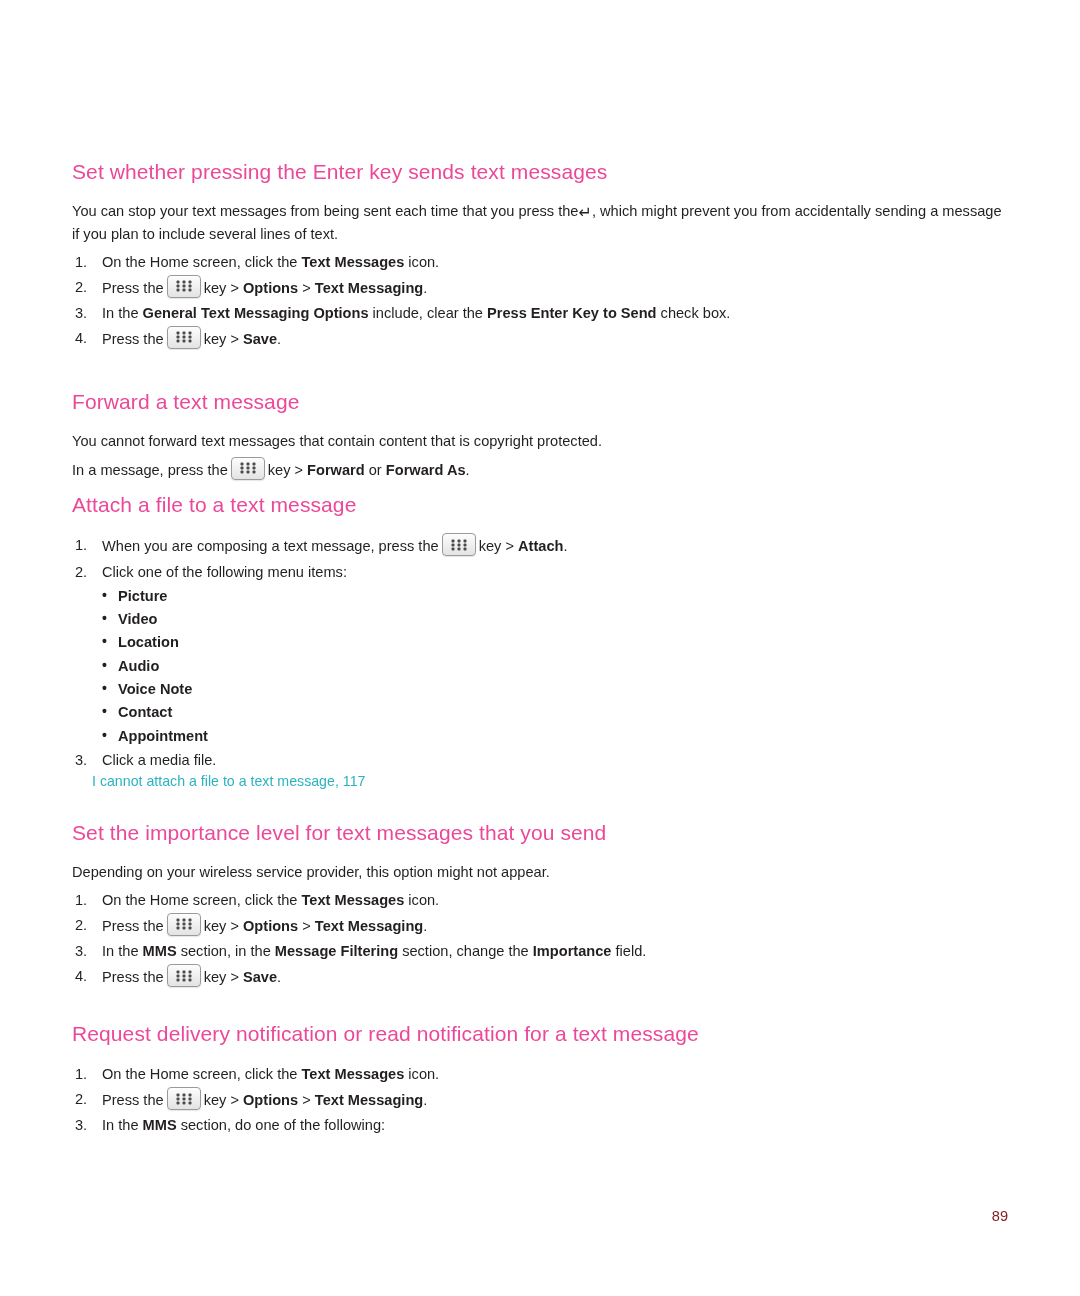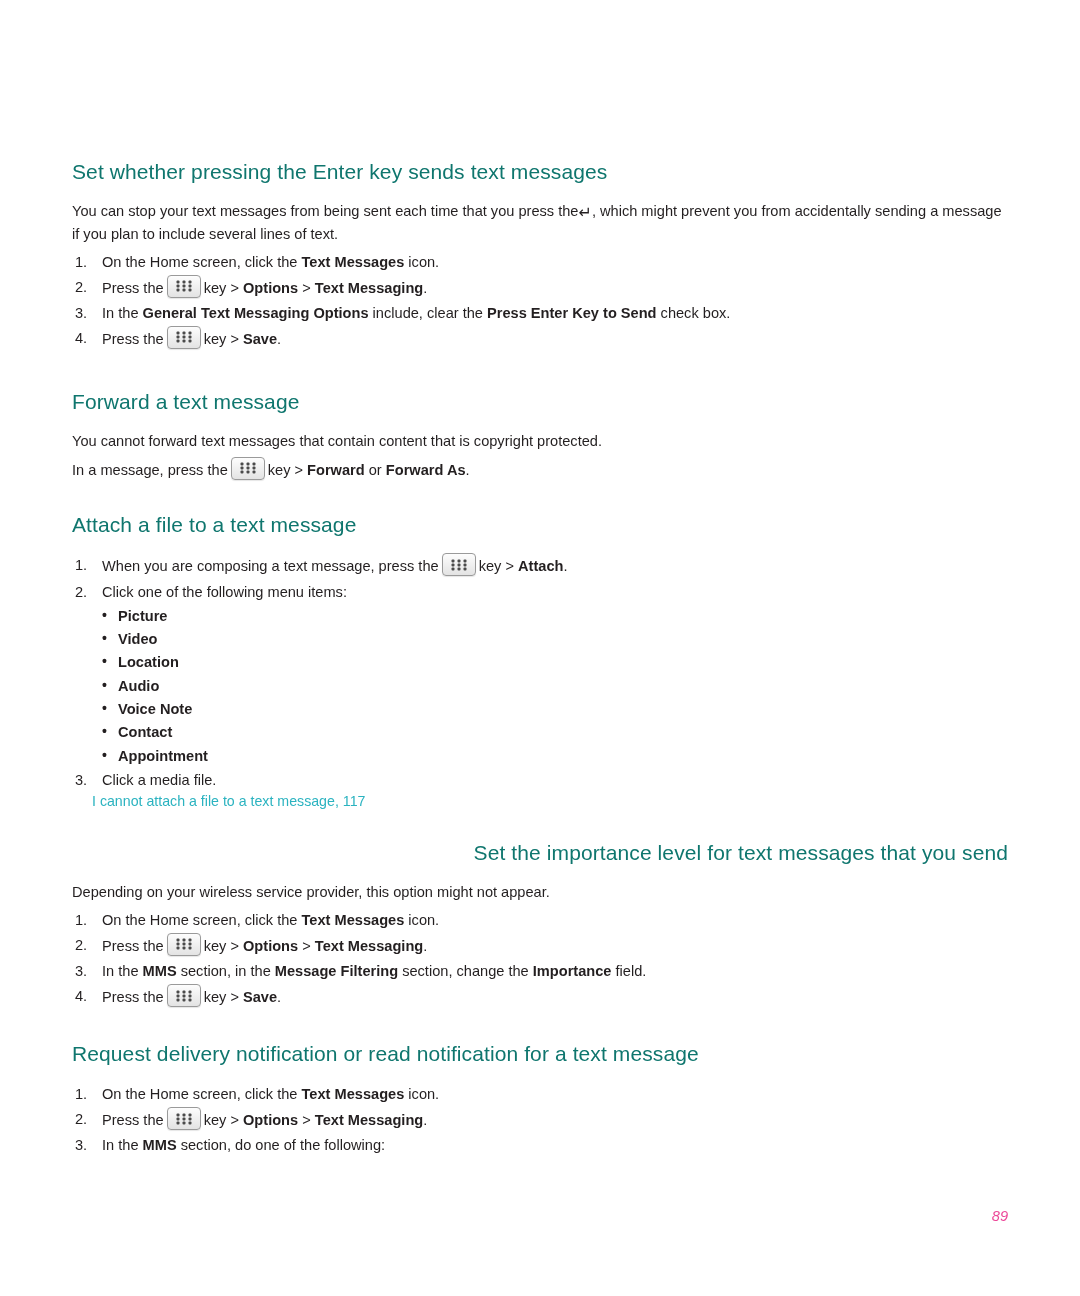--- a/index.html
+++ b/index.html
@@ -38,21 +38,21 @@
   }
   .content {
     position: absolute;
     top: 160px;
     left: 72px;
     width: 936px;
   }
   h2.section-title {
     font-size: 21px;
     font-weight: normal;
-    color: #0f766e;
+    color: #ec4899;
     margin: 0 0 16px 0;
     letter-spacing: 0.1px;
   }
   .gap-before {
     margin-top: 30px;
   }
   p.body {
     font-size: 14.6px;
     line-height: 1.56;
     margin: 0 0 4px 0;
@@ -157,22 +157,21 @@
     line-height: 1;
     vertical-align: -2px;
     color: #231f20;
     font-family: "DejaVu Sans", sans-serif;
   }
   .page-number {
     position: absolute;
     right: 72px;
     bottom: 72px;
     font-size: 14.6px;
-    color: #ec4899;
-    font-style: italic;
+    color: #7f1d1d;
   }
   .clear { clear: both; }
 </style>
 </head>
 <body>
 
 <div class="page">
 
 
   <div class="content">
@@ -225,21 +224,21 @@
             <i class="d r1c"></i>
             <i class="d r2a"></i>
             <i class="d r2b"></i>
             <i class="d r2c"></i>
             <i class="d r3a"></i>
             <i class="d r3b"></i>
             <i class="d r3c"></i>
           </span></span><span>key &gt;</span> <b>Forward</b> <span>or</span> <b>Forward As</b><span>.</span>
     </p>
 
-    <h2 class="section-title" style="margin-top:32px;">Attach a file to a text message</h2>
+    <h2 class="section-title" style="margin-top:12px;">Attach a file to a text message</h2>
     <ol class="steps">
       <li>
         <span class="num">1.</span><span>When you are composing a text message, press the</span><span class="menu-key"><span class="grid">
               <i class="d r1a"></i>
               <i class="d r1b"></i>
               <i class="d r1c"></i>
               <i class="d r2a"></i>
               <i class="d r2b"></i>
               <i class="d r2c"></i>
               <i class="d r3a"></i>
@@ -260,21 +259,21 @@
       <li><span class="dot">•</span><span>Contact</span></li>
       <li><span class="dot">•</span><span>Appointment</span></li>
     </ul>
     <ol class="steps">
       <li>
         <span class="num">3.</span><span>Click a media file.</span>
       </li>
     </ol>
     <div class="related-link">I cannot attach a file to a text message, 117</div>
 
-    <h2 class="section-title" style="margin-top:32px;text-align:right;">Set the importance level for text messages that you send</h2>
+    <h2 class="section-title" style="margin-top:32px;">Set the importance level for text messages that you send</h2>
     <p class="body">Depending on your wireless service provider, this option might not appear.</p>
     <ol class="steps">
       <li>
         <span class="num">1.</span><span>On the Home screen, click the </span><b>Text Messages</b><span> icon.</span>
       </li>
       <li>
         <span class="num">2.</span><span>Press the</span><span class="menu-key"><span class="grid">
               <i class="d r1a"></i>
               <i class="d r1b"></i>
               <i class="d r1c"></i>

